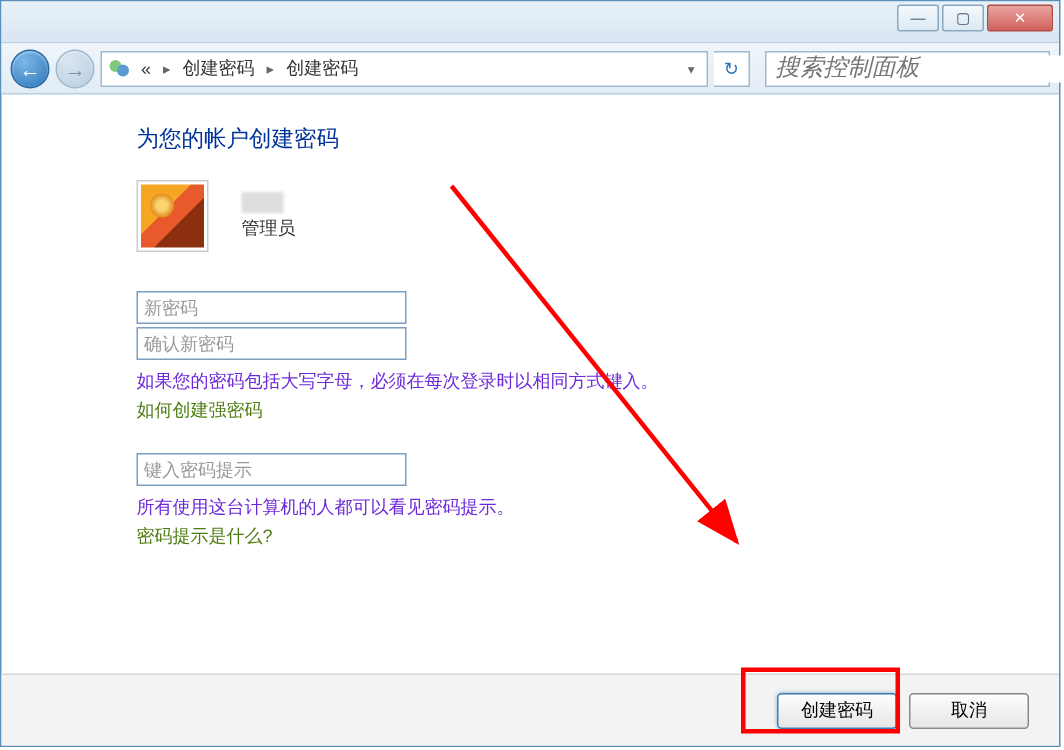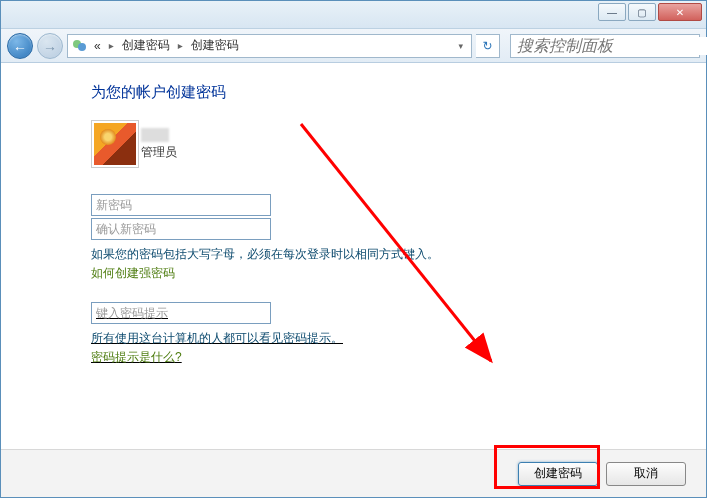--- a/index.html
+++ b/index.html
@@ -118,21 +118,21 @@
       padding: 20px 30px 0 90px;
       position: relative;
       height: calc(100% - 110px);
     }
     .page-title {
       color: #003399;
       font-size: 15px;
       font-weight: normal;
       margin-bottom: 18px;
     }
-    .user-block { display: flex; align-items: center; gap: 2px; margin-bottom: 26px; }
+    .user-block { display: flex; align-items: center; gap: 22px; margin-bottom: 26px; }
     .user-pic {
       width: 48px; height: 48px;
       border: 1px solid #ccc;
       padding: 2px;
       background: #fff;
     }
     .user-pic-inner {
       width: 100%; height: 100%;
       background: linear-gradient(135deg, #f5a623 0%, #f5a623 40%, #e85a2c 40%, #e85a2c 60%, #8b2f0f 60%);
       position: relative;
@@ -157,23 +157,23 @@
       width: 180px;
       height: 22px;
       border: 1px solid #7a9ebf;
       padding: 0 4px;
       font-size: 12px;
       color: #888;
       margin-bottom: 2px;
       outline: none;
     }
     .pw-input::placeholder { color: #999; }
-    .hint-text { color: #0c4a6e; margin-top: 6px; margin-bottom: 2px; }
+    .hint-text { color: #6d28d9; margin-top: 6px; margin-bottom: 2px; }
     .link-text { color: #4d7c0f; cursor: pointer; }
-    .section2 { margin-top: 20px; text-decoration: underline; }
+    .section2 { margin-top: 20px; }
     .footer {
       position: absolute;
       bottom: 0; left: 0; right: 0;
       height: 48px;
       border-top: 1px solid #d8d8d8;
       background: #f3f3f3;
       display: flex;
       justify-content: flex-end;
       align-items: center;
       padding: 0 20px;

